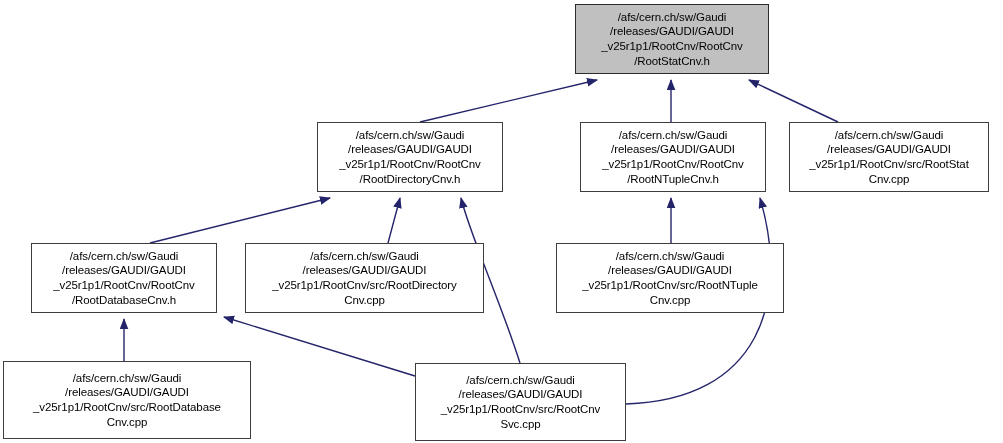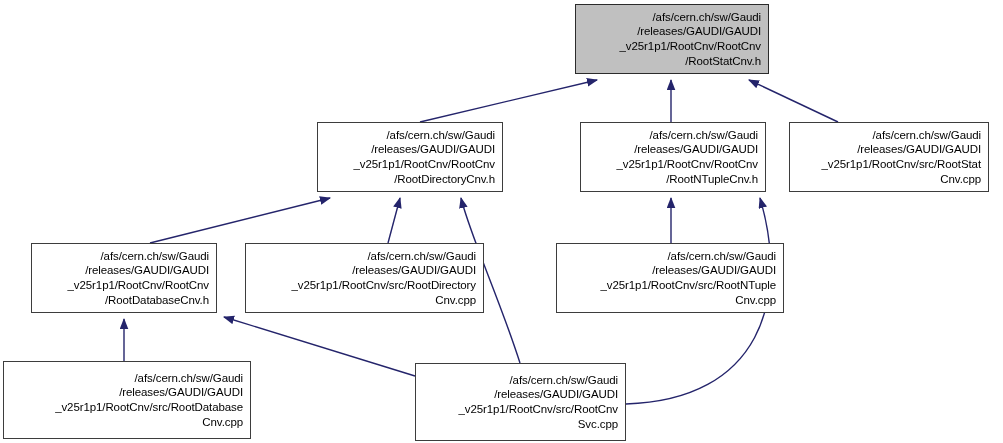--- a/index.html
+++ b/index.html
@@ -43,21 +43,20 @@
   }
   .node.root {
     background: #c0c0c0;
     border: 1px solid #2b2b2b;
   }
   .node .label {
     display: block;
     width: 100%;
     padding: 0 7px;
     box-sizing: border-box;
-    text-align: right;
   }
 </style>
 </head>
 <body>
 
 <div id="canvas">
 
   <svg id="edges" viewBox="0 0 1003 443" xmlns="http://www.w3.org/2000/svg">
     <defs>
       <marker id="arrowhead" markerWidth="9" markerHeight="9" refX="7.2" refY="3.1" orient="auto" markerUnits="strokeWidth">

